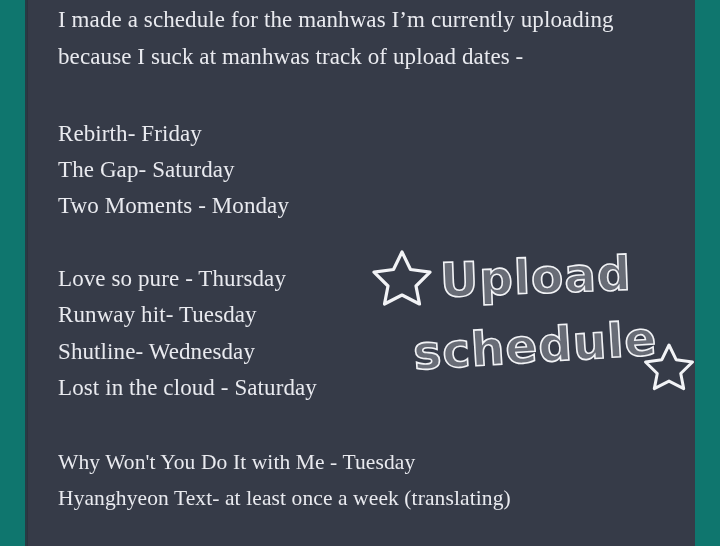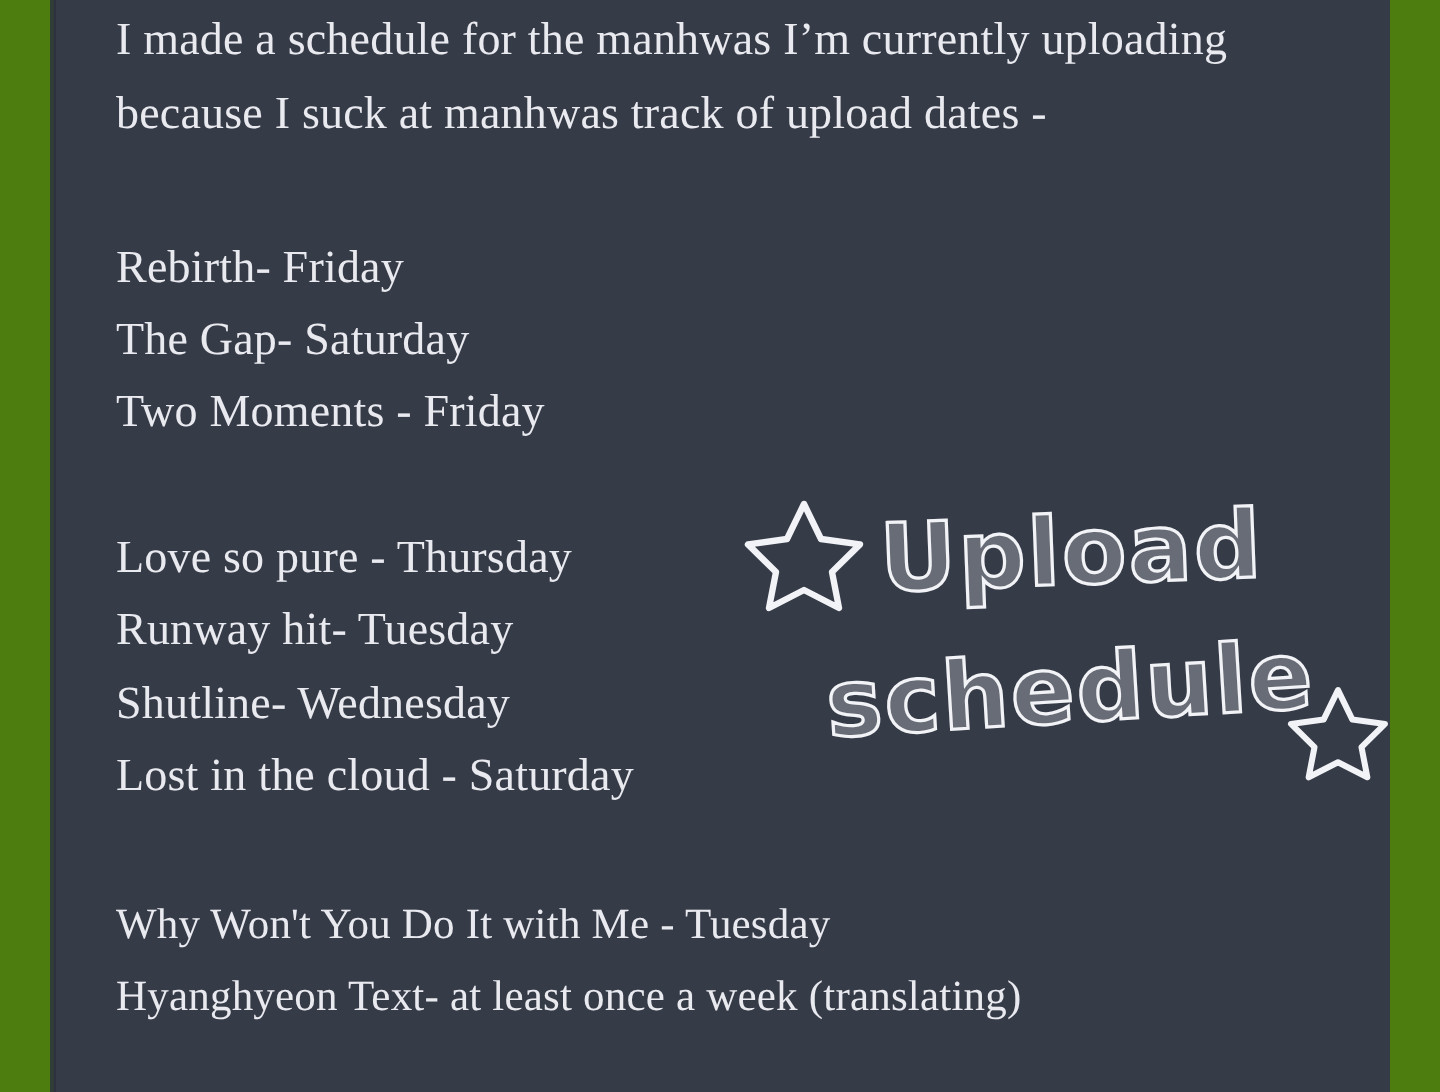--- a/index.html
+++ b/index.html
@@ -11,21 +11,21 @@
     width: 720px;
     height: 546px;
     overflow: hidden;
     font-family: "Liberation Serif", "DejaVu Serif", serif;
   }
 
   #screen {
     position: relative;
     width: 720px;
     height: 546px;
-    background: #4d7c0f;   
+    background: #0f766e;   
     overflow: hidden;
   }
 
   
   #canvas {
     position: absolute;
     left: 27px;
     top: 0;
     width: 668px;
     height: 546px;
@@ -113,21 +113,21 @@
 
   <div id="canvas"></div>
   <div id="seam"></div>
 
   <div id="post">
     <div class="intro l1">I made a schedule for the manhwas I’m currently uploading</div>
     <div class="intro l2">because I suck at manhwas track of upload dates  -</div>
 
     <div class="row" style="top:121px">Rebirth- Friday</div>
     <div class="row" style="top:157px">The Gap-  Saturday</div>
-    <div class="row" style="top:193px">Two Moments -  Friday</div>
+    <div class="row" style="top:193px">Two Moments -  Monday</div>
     <div class="row" style="top:266px">Love so pure -  Thursday</div>
     <div class="row" style="top:302px">Runway hit-  Tuesday</div>
     <div class="row" style="top:339px">Shutline-  Wednesday</div>
     <div class="row" style="top:375px">Lost in the cloud -  Saturday</div>
     <div class="row small" style="top:486px">Hyanghyeon Text- at least once a week (translating)</div>
     <div class="row small" style="top:450px">Why Won't You Do It with Me - Tuesday</div>
   </div>
 
   <div id="overlay">
 

